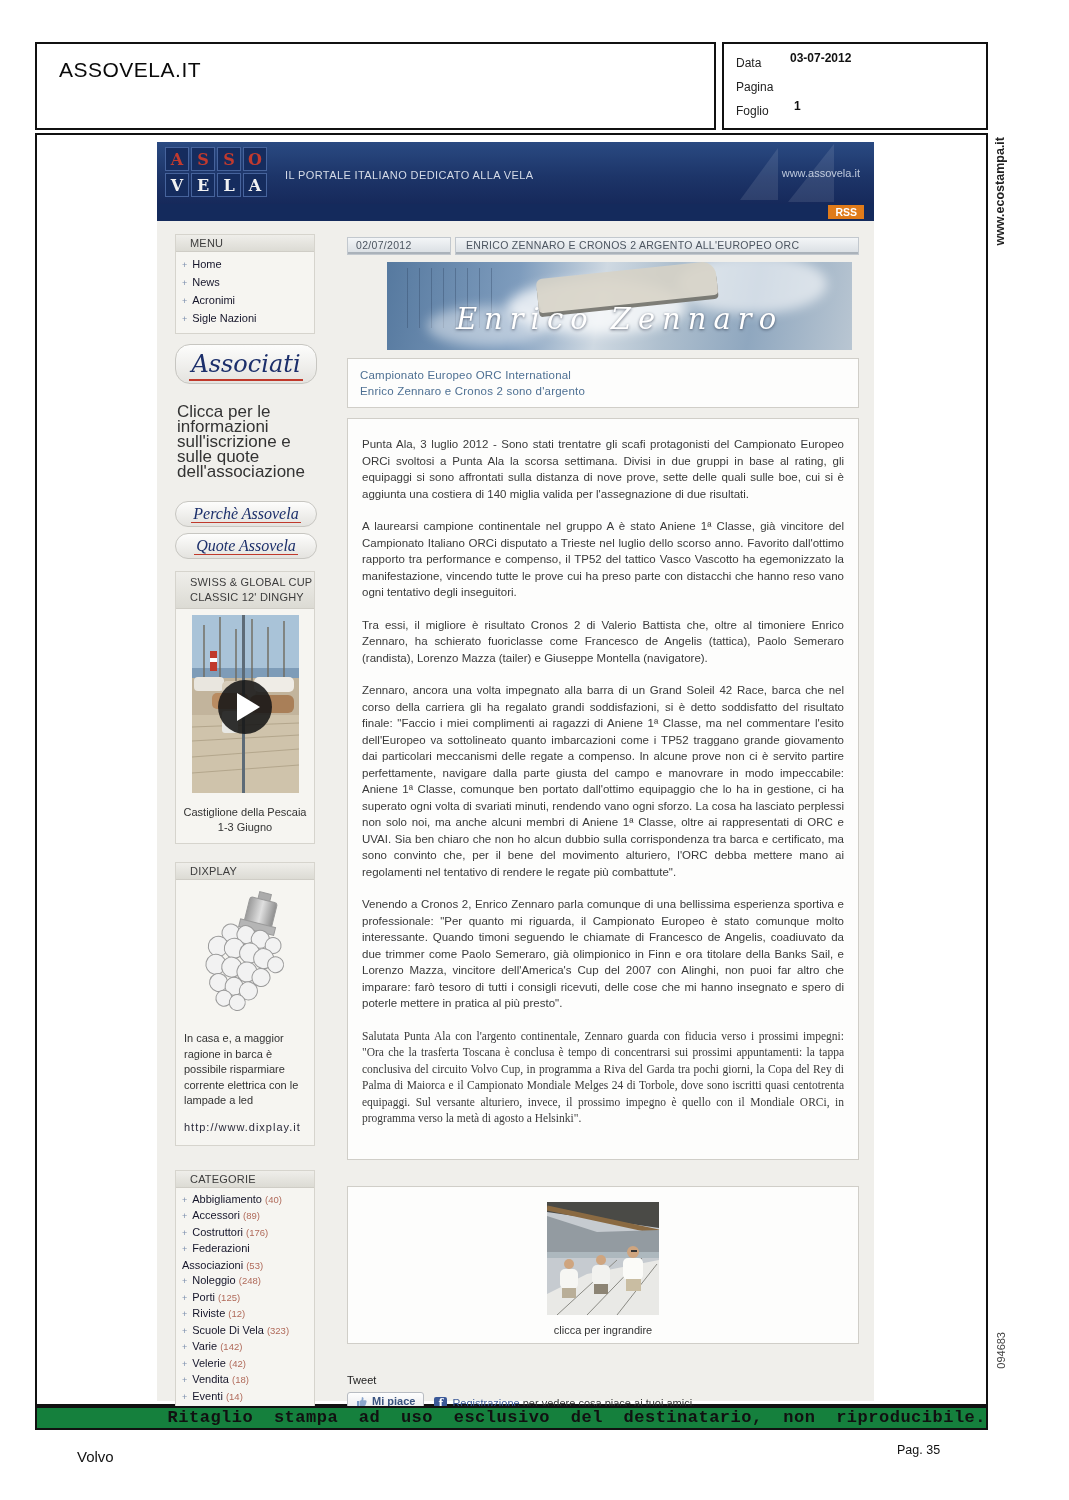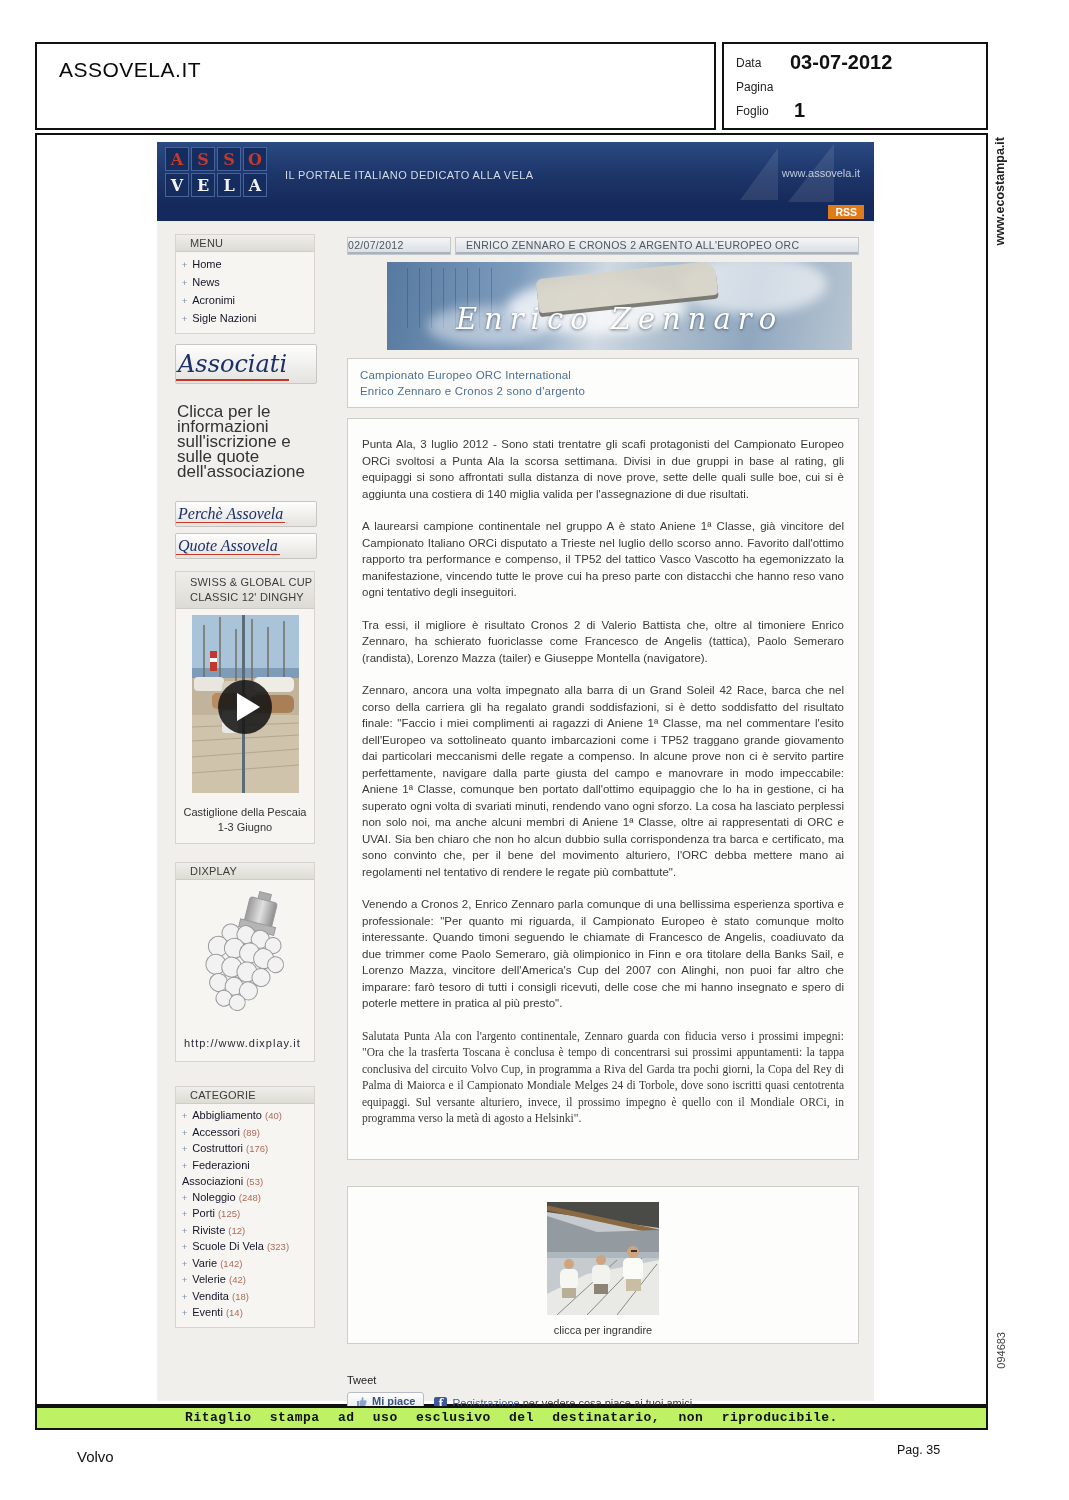--- a/index.html
+++ b/index.html
@@ -4,21 +4,21 @@
 <style>
   * { margin:0; padding:0; box-sizing:border-box; }
   html,body { width:1069px; height:1500px; background:#ffffff; font-family:"Liberation Sans", sans-serif; }
   .page { position:relative; width:1069px; height:1500px; background:#fff; overflow:hidden; }
 
   
   .hdr-left { position:absolute; left:35px; top:42px; width:681px; height:88px; border:2px solid #111; background:#fff; }
   .src { position:absolute; left:22px; top:14px; font-size:21px; letter-spacing:.5px; color:#0a0a0a; }
   .hdr-right { position:absolute; left:722px; top:42px; width:266px; height:88px; border:2px solid #111; background:#fff; }
   .mlabel { position:absolute; left:12px; font-size:12px; color:#222; }
-  .mvalue { position:absolute; left:66px; font-size:20px; font-weight:bold; color:#111; }
+  .mvalue { position:absolute; left:66px; font-size:12px; font-weight:bold; color:#111; }
 
   
   .frame { position:absolute; left:35px; top:133px; width:953px; height:1273px; border:2px solid #111; background:#fff; }
 
   
   .vert { position:absolute; writing-mode:vertical-rl; transform:rotate(180deg); color:#222; white-space:nowrap; }
   .wm { left:993px; top:137px; font-size:12.5px; font-weight:bold; }
   .clipnum { left:995px; top:1332px; font-size:11px; color:#444; font-weight:normal; }
 
   
@@ -43,41 +43,41 @@
   .side-box { border:1px solid #d6d4cd; background:#f6f5f1; margin-bottom:10px; }
   .side-hd { background:linear-gradient(180deg,#efeeea,#dcdbd4); border-bottom:1px solid #cfcdc6; color:#3c3c3c;
      font-size:11px; padding:2px 0 2px 14px; letter-spacing:.2px; }
   .side-hd.two { line-height:15px; padding-top:3px; padding-bottom:3px; }
   .side-items { padding:4px 2px 5px 6px; }
   .side-item { font-size:11px; color:#15152a; line-height:17px; cursor:pointer; }
   .bullet { color:#7c8fae; font-size:9px; margin-right:5px; }
   .cat-item { line-height:15.5px; }
   .cat-count { font-size:9.5px; color:#b06a5a; }
   .pill { display:block; width:142px; margin:0 auto; background:linear-gradient(180deg,#fdfdfc,#e4e3df);
-     border:1px solid #c7c6c1; border-radius:2px; text-align:left; cursor:pointer; }
+     border:1px solid #c7c6c1; border-radius:15px; text-align:center; cursor:pointer; }
   .pill-big { height:40px; line-height:38px; margin-top:8px; }
   .pill-big span { font-family:"DejaVu Serif", serif; font-style:italic; font-size:24px; color:#1c2f6b;
      border-bottom:2px solid #c0392b; padding:0 2px 1px 2px; }
   .side-text { font-size:17px; color:#333; line-height:15px; margin:20px 2px 0 2px; }
   .pill-small { height:26px; line-height:24px; }
   .pill-small span { font-family:Liberation Serif, serif; font-style:italic; font-size:16px; color:#1c2f6b;
      border-bottom:1.5px solid #c0392b; padding:0 2px 0 2px; }
   .mt22 { margin-top:22px; } .mt6 { margin-top:6px; } .mt12 { margin-top:12px; } .mt18 { margin-top:18px; } .mt24 { margin-top:24px; }
   .thumb-wrap { padding:6px 0 8px 0; text-align:center; }
   .event-caption { font-size:11px; color:#333; text-align:center; line-height:15px; padding-bottom:8px; }
   .dix-img { display:block; margin:8px auto 2px auto; }
   .dix-text { font-size:11px; color:#333; line-height:15.5px; padding:6px 8px 0 8px; }
   .dix-link { font-size:11px; color:#2a2a3a; letter-spacing:1px; padding:12px 8px 12px 8px; cursor:pointer; }
 
   
   .maincol { position:absolute; left:190px; top:16px; width:512px; }
   .titlerow { display:flex; gap:4px; height:18px; }
   .datecell, .titlebar { background:linear-gradient(180deg,#f3f5f7,#d8dde2); border:1px solid #c2c8ce;
      box-shadow:inset 0 -2px 0 #aab2ba; color:#4c5560; font-size:10.5px; line-height:15px; letter-spacing:.3px; }
-  .datecell { width:104px; }
+  .datecell { width:104px; padding-left:8px; }
   .titlebar { flex:1; padding-left:10px; }
   .hero { position:relative; margin:7px 0 0 40px; width:465px; height:88px; overflow:hidden;
      background:linear-gradient(100deg,#56799f 0%, #7e9cbd 28%, #cfd9e2 46%, #aebfce 60%, #8fa7bf 78%, #b9c6d2 100%); }
   .spray1,.spray2,.spray3 { position:absolute; background:rgba(255,255,255,.75); border-radius:50%; filter:blur(6px); }
   .spray1 { left:120px; top:18px; width:180px; height:54px; }
   .spray2 { left:290px; top:-8px; width:150px; height:60px; background:rgba(255,255,255,.6); }
   .spray3 { left:40px; top:44px; width:120px; height:40px; background:rgba(255,255,255,.45); }
   .hull { position:absolute; left:150px; top:8px; width:180px; height:34px; background:#d8d3c6; transform:rotate(-6deg); border-radius:6px 14px 4px 4px; box-shadow:0 4px 0 #6b6a62; opacity:.85; }
   .masts { position:absolute; left:20px; top:6px; width:90px; height:60px;
      background:repeating-linear-gradient(90deg, rgba(40,60,90,.55) 0 1px, transparent 1px 12px); opacity:.6; }
@@ -96,21 +96,21 @@
   .likerow { margin-top:6px; display:flex; align-items:flex-end; gap:10px; }
   .like-btn { display:inline-flex; align-items:center; gap:4px; border:1px solid #b8bcc2; border-radius:3px;
      background:linear-gradient(180deg,#fefefe,#e9eaed); padding:2px 8px; font-size:11px; font-weight:bold; color:#39537f; cursor:pointer; }
   .fbline { display:flex; align-items:center; gap:5px; font-size:11px; color:#333; }
   .fb-ic { width:13px; height:13px; background:#3b5998; color:#fff; font-family:"DejaVu Serif", serif; font-weight:bold;
      font-size:11px; line-height:13px; text-align:center; border-radius:2px; display:inline-block; cursor:pointer; }
   .fb-link { color:#3b5998; cursor:pointer; }
 
   
   .disclaimer-strip { position:absolute; left:35px; top:1406px; width:953px; height:24px; border:2px solid #111;
-     background:#bef264; text-align:center; font-family:"Liberation Mono", monospace; font-size:13px; font-weight:bold;
+     background:#15803d; text-align:right; font-family:"Liberation Mono", monospace; font-size:17px; font-weight:bold;
      line-height:20px; word-spacing:10px; letter-spacing:.5px; color:#111; }
   .client { position:absolute; left:77px; top:1448px; font-size:15px; color:#111; }
   .pageref { position:absolute; left:897px; top:1443px; font-size:12.5px; color:#111; }
 </style>
 </head>
 <body>
 
 <div class="page">
 
   <div class="hdr-left">
@@ -247,20 +247,21 @@
                     <circle cx="53" cy="83" r="10"></circle>
                     <circle cx="68" cy="85" r="9"></circle>
                   <circle cx="28" cy="100" r="9"></circle>
                     <circle cx="44" cy="100" r="9"></circle>
                     <circle cx="59" cy="101" r="9"></circle>
                   <circle cx="37" cy="114" r="8"></circle>
                     <circle cx="51" cy="115" r="8"></circle>
                 </g>
               </g>
             </svg>
+            <div class="dix-text">In casa e, a maggior ragione in barca è possibile risparmiare corrente elettrica con le lampade a led</div>
             <div class="dix-link">http://www.dixplay.it</div>
           </div>
 
           <div class="side-box mt24">
             <div class="side-hd">CATEGORIE</div>
             <div class="side-items">
               <div class="side-item cat-item"><span class="bullet">+</span><span>Abbigliamento</span> <span class="cat-count">(40)</span></div>
               <div class="side-item cat-item"><span class="bullet">+</span><span>Accessori</span> <span class="cat-count">(89)</span></div>
               <div class="side-item cat-item"><span class="bullet">+</span><span>Costruttori</span> <span class="cat-count">(176)</span></div>
               <div class="side-item cat-item"><span class="bullet">+</span><span>Federazioni Associazioni</span> <span class="cat-count">(53)</span></div>

